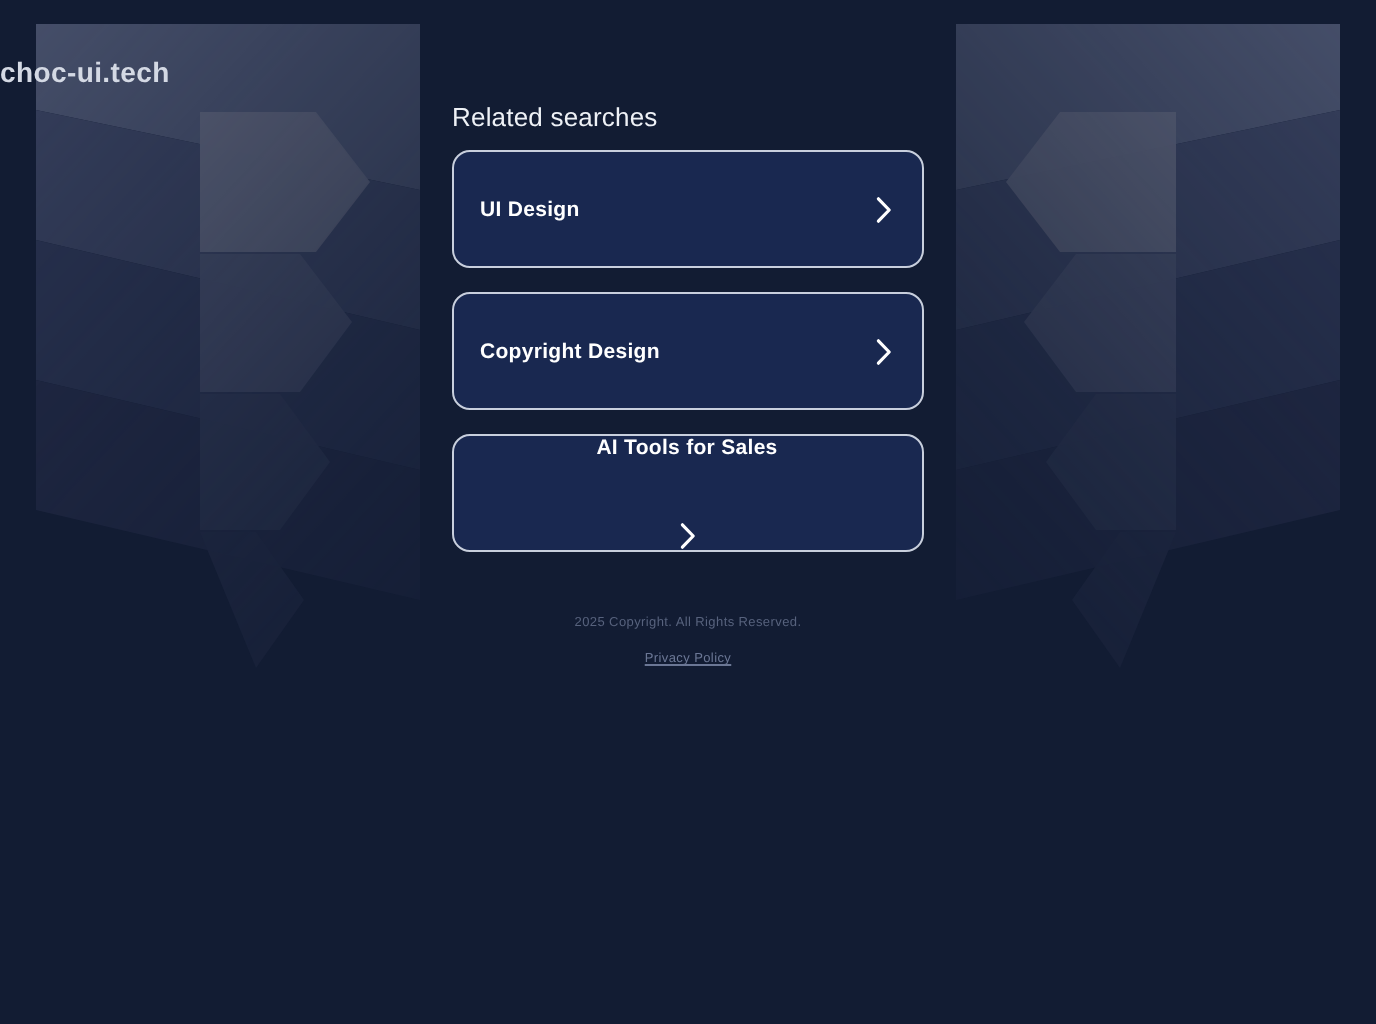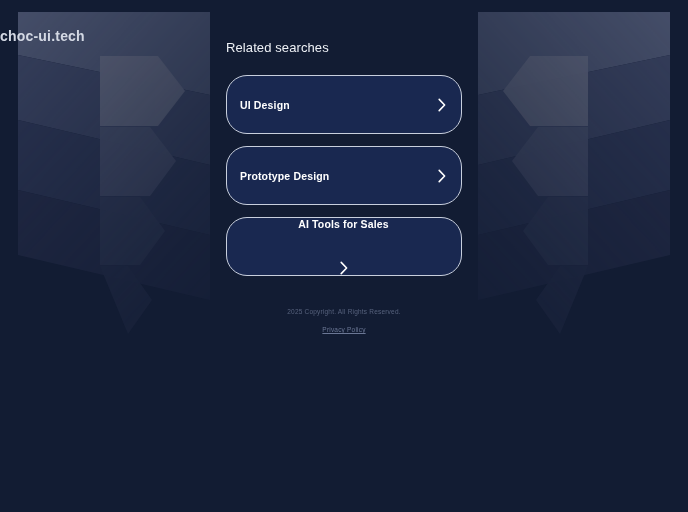--- a/index.html
+++ b/index.html
@@ -57,21 +57,21 @@
     width: 688px;
     text-align: left;
     font-size: 14px;
     font-weight: bold;
     letter-spacing: 0.2px;
     color: #d4d9e4;
   }
 
   .related-label {
     position: absolute;
-    top: 40px;
+    top: 51px;
     left: 226px;
     font-size: 13px;
     font-weight: normal;
     color: #eef1f6;
     letter-spacing: 0.1px;
   }
 
   .cards {
     position: absolute;
     top: 75px;
@@ -80,21 +80,21 @@
   }
 
   .card {
     position: relative;
     box-sizing: border-box;
     width: 236px;
     height: 59px;
     margin-bottom: 12px;
     background: #192850;
     border: 1px solid #c8cfdd;
-    border-radius: 21px;
+    border-radius: 9px;
     display: flex;
     align-items: center;
     justify-content: space-between;
     padding: 0 14px 0 13px;
     cursor: pointer;
   }
   .card:last-child { margin-bottom: 0; flex-direction: column; }
 
   .card-label {
     font-size: 10.5px;
@@ -197,21 +197,21 @@
       <div class="card">
         <span class="card-label">UI Design</span>
         <span class="chevron">
           <svg width="10" height="14" viewBox="0 0 10 14" aria-hidden="true">
             <path d="M2.2 1.4 L7.6 7 L2.2 12.6" fill="none" stroke="#ffffff" stroke-width="1.6" stroke-linecap="round" stroke-linejoin="round"></path>
           </svg>
         </span>
       </div>
 
       <div class="card">
-        <span class="card-label">Prototype Design</span>
+        <span class="card-label">Copyright Design</span>
         <span class="chevron">
           <svg width="10" height="14" viewBox="0 0 10 14" aria-hidden="true">
             <path d="M2.2 1.4 L7.6 7 L2.2 12.6" fill="none" stroke="#ffffff" stroke-width="1.6" stroke-linecap="round" stroke-linejoin="round"></path>
           </svg>
         </span>
       </div>
 
       <div class="card">
         <span class="card-label">AI Tools for Sales</span>
         <span class="chevron">

